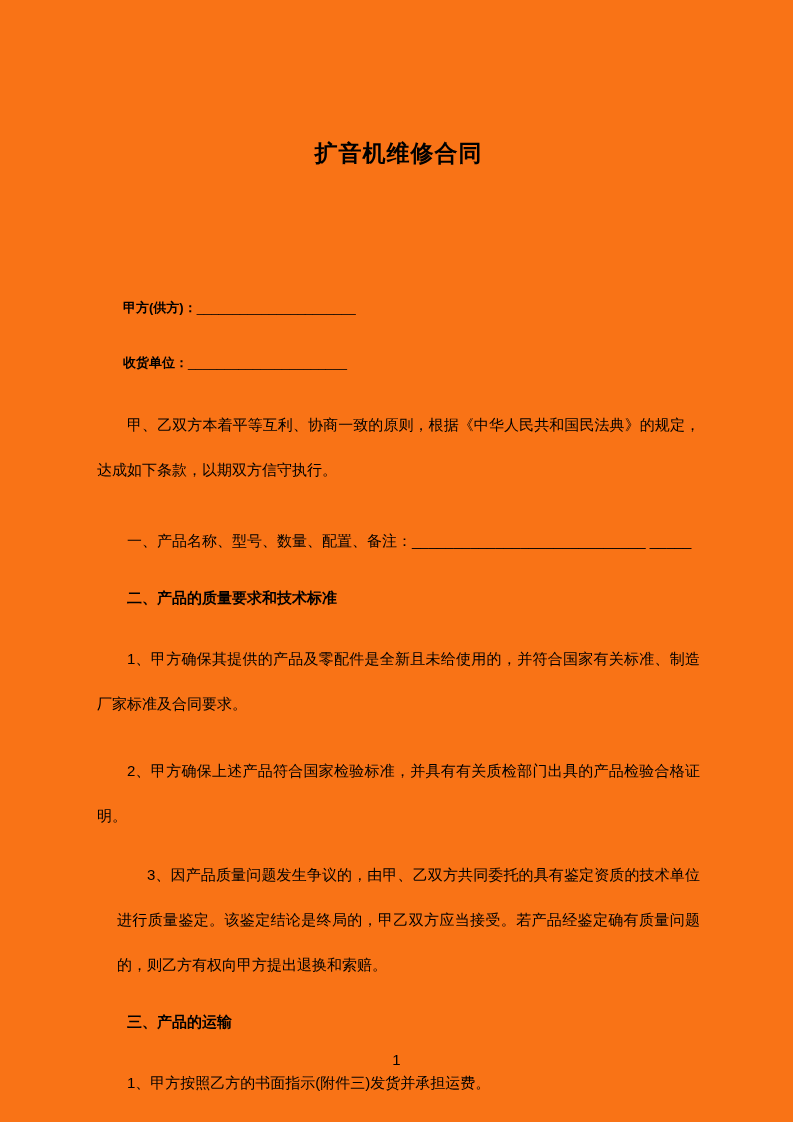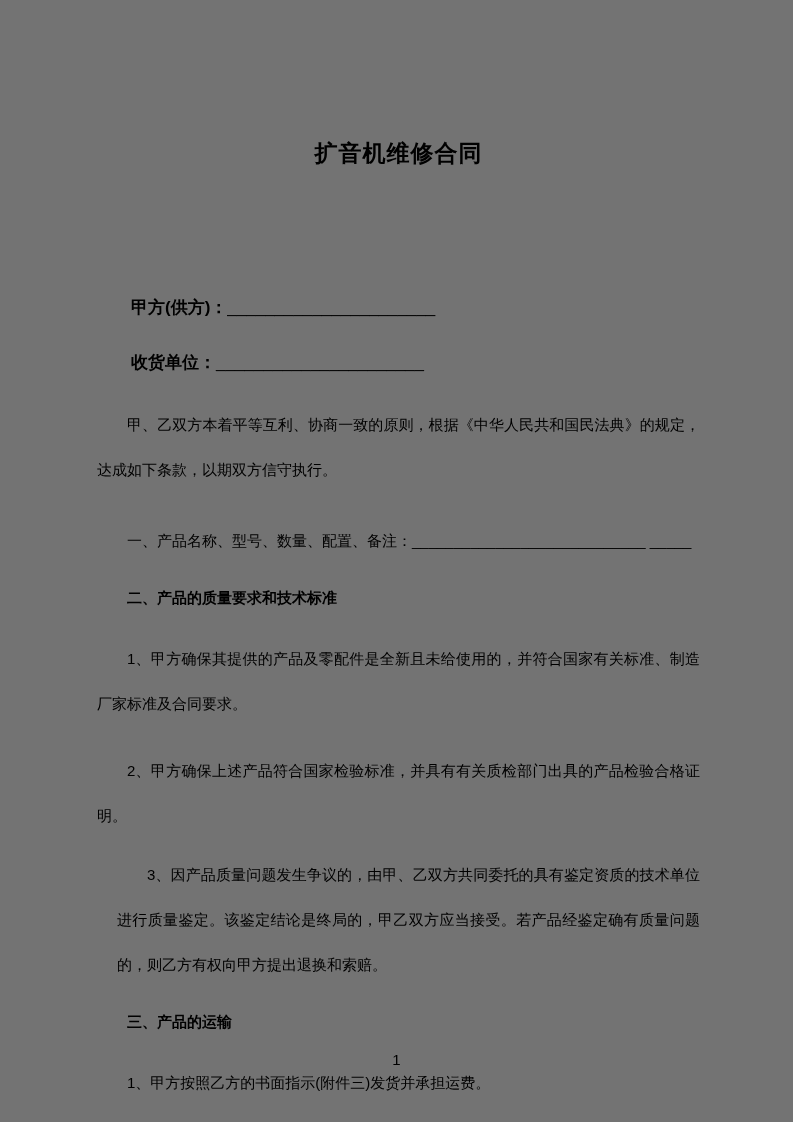--- a/index.html
+++ b/index.html
@@ -6,34 +6,34 @@
   html, body { background: #ffffff; }
   body {
     font-family: "Liberation Sans", "DejaVu Sans", sans-serif;
     color: #000000;
   }
   .page {
     position: relative;
     width: 793px;
     height: 1122px;
     margin: 0 auto;
-    background: #737373;
+    background: #f97316;
     padding: 138px 93px 0 97px;
     overflow: hidden;
   }
   .doc-title {
     font-size: 23px;
     font-weight: 700;
     text-align: center;
     line-height: 30px;
     letter-spacing: 1px;
   }
   .parties { margin-top: 124px; }
   .party-line {
-    font-size: 17px;
+    font-size: 13px;
     line-height: 32px;
     margin-bottom: 23px;
     font-weight: 700;
     text-indent: 2em;
   }
   .party-blank { font-weight: 400; letter-spacing: 0; }
   .body {
     font-size: 15px;
     line-height: 45px;
     text-align: justify;

